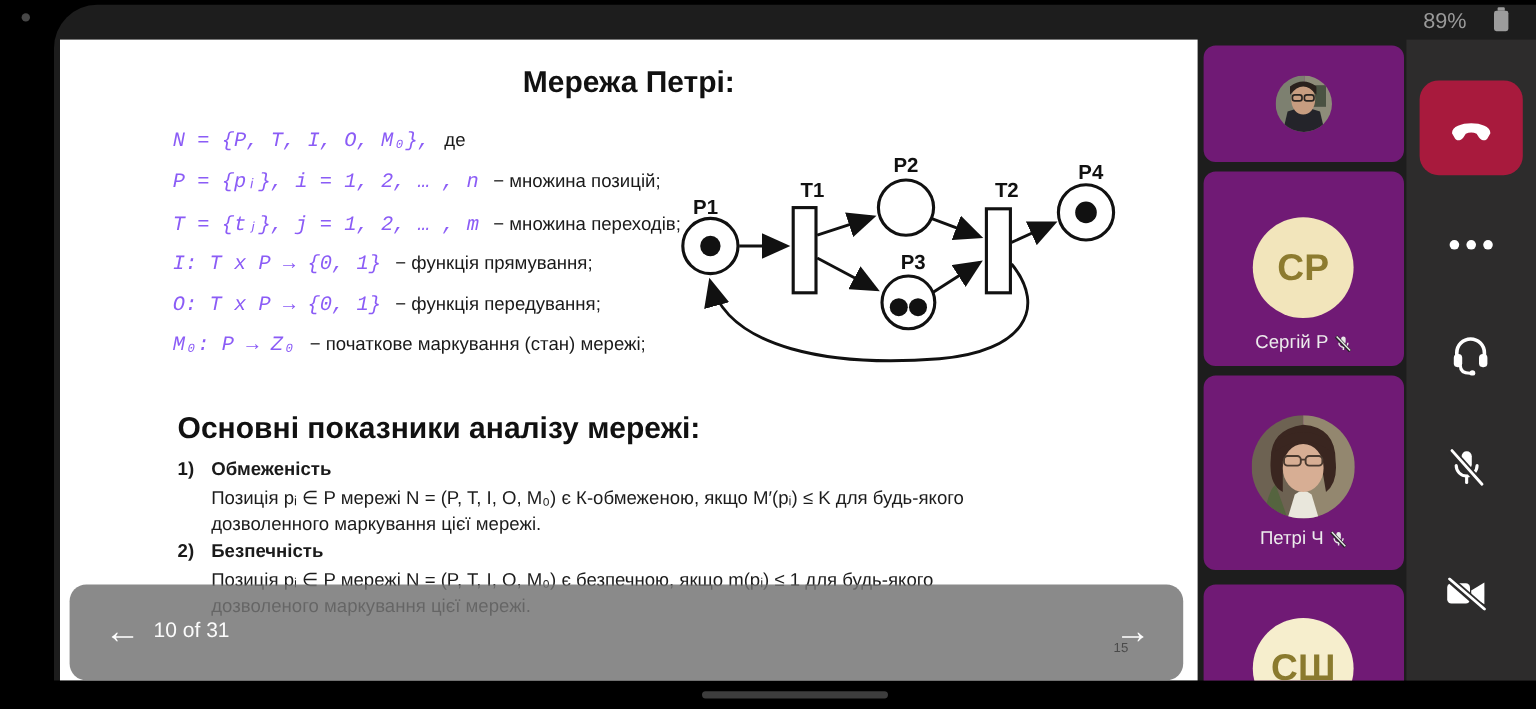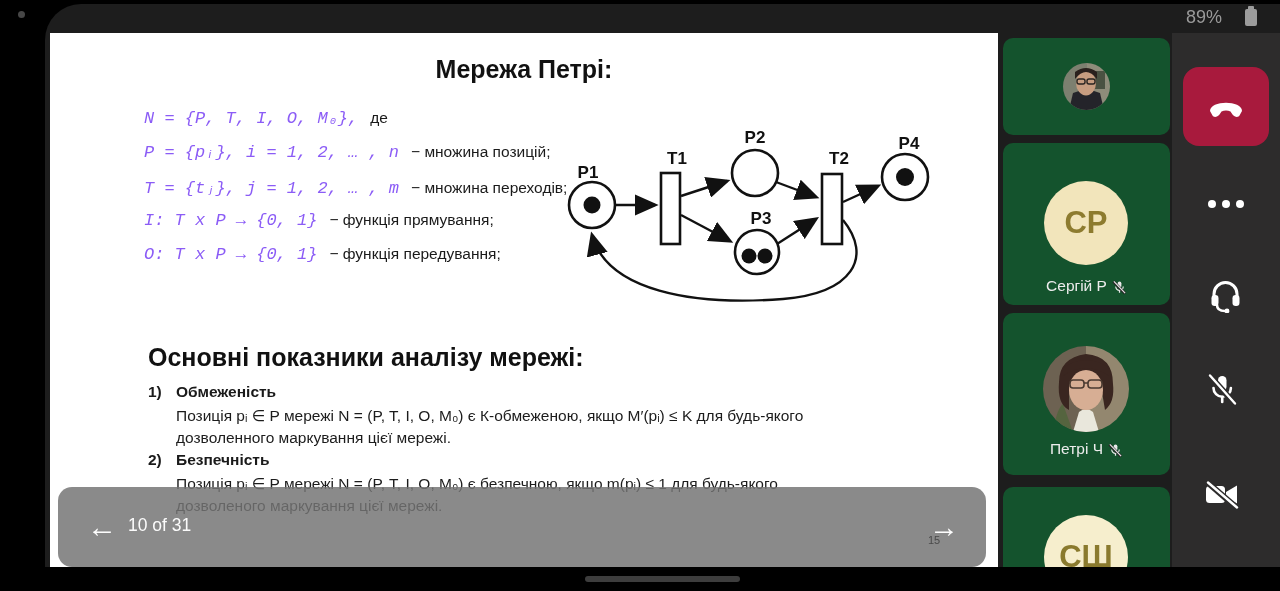--- a/index.html
+++ b/index.html
@@ -30,25 +30,25 @@
   .slide-pagenum{left:878px;top:501px;font-size:11px;color:#4a4a4a;z-index:30;}
 
   
   .nav-bar{left:8px;top:454px;width:928px;height:80px;border-radius:14px;
            background:rgba(116,116,116,0.84);z-index:20;color:#fff;}
   .nav-arrow{top:18px;width:44px;height:44px;font-size:30px;line-height:44px;text-align:center;
              color:#fdfdfd;cursor:pointer;background:none;border:none;padding:0;}
   .nav-pos{left:70px;top:28px;font-size:17.5px;color:#fbfbfb;}
 
   
-  .tile{left:1003px;width:167px;background:#14532d;border-radius:10px;overflow:hidden;}
+  .tile{left:1003px;width:167px;background:#701a75;border-radius:10px;overflow:hidden;}
   .avatar-initials{left:41px;width:84px;height:84px;border-radius:50%;
                    display:flex;align-items:center;justify-content:center;
                    font-size:31px;font-weight:600;}
-  .name-row{left:0;width:167px;display:flex;align-items:flex-end;justify-content:center;gap:5px;
+  .name-row{left:0;width:167px;display:flex;align-items:center;justify-content:center;gap:5px;
             color:#ececec;font-size:15.5px;}
 
   
   .toolbar{left:1172px;top:33px;width:108px;height:534px;background:#2d2c2c;}
   .hangup-btn{left:11px;top:34px;width:86px;height:79px;border-radius:16px;background:#a81a3d;
               display:flex;align-items:center;justify-content:center;border:none;cursor:pointer;}
   .tool-btn{background:none;border:none;padding:0;cursor:pointer;position:absolute;}
 </style>
 </head>
 <body>
@@ -62,20 +62,21 @@
   <div class="abs battery-icon"></div>
 
   <div class="abs slide">
     <div class="abs slide-title">Мережа Петрі:</div>
 
     <div class="abs frow" style="top:76px"><span class="math">N = {P, T, I, O, M₀},</span><span class="fdesc">де</span></div>
     <div class="abs frow" style="top:110px"><span class="math">P = {pᵢ},  i = 1, 2, … , n</span><span class="fdesc">− множина позицій;</span></div>
     <div class="abs frow" style="top:144px"><span class="math">T = {tⱼ},  j = 1, 2, … , m</span><span class="fdesc">− множина переходів;</span></div>
     <div class="abs frow" style="top:178px"><span class="math">I: T x P → {0, 1}</span><span class="fdesc">− функція прямування;</span></div>
     <div class="abs frow" style="top:212px"><span class="math">O: T x P → {0, 1}</span><span class="fdesc">− функція передування;</span></div>
+    <div class="abs frow" style="top:246px"><span class="math">M₀: P → Z₀</span><span class="fdesc">− початкове маркування (стан) мережі;</span></div>
 
     <svg class="abs" style="left:505px;top:92px" width="402" height="196" viewBox="0 0 402 196">
       <defs>
         <marker id="ah" markerWidth="11" markerHeight="9" refX="8.5" refY="4.5" orient="auto">
           <path d="M0,0 L10,4.5 L0,9 z" fill="#111"></path>
         </marker>
       </defs>
 
       <line x1="61" y1="80" x2="100" y2="80" stroke="#111" stroke-width="2.4" marker-end="url(#ah)"></line>
       <line x1="126" y1="71" x2="172" y2="56" stroke="#111" stroke-width="2.4" marker-end="url(#ah)"></line>

